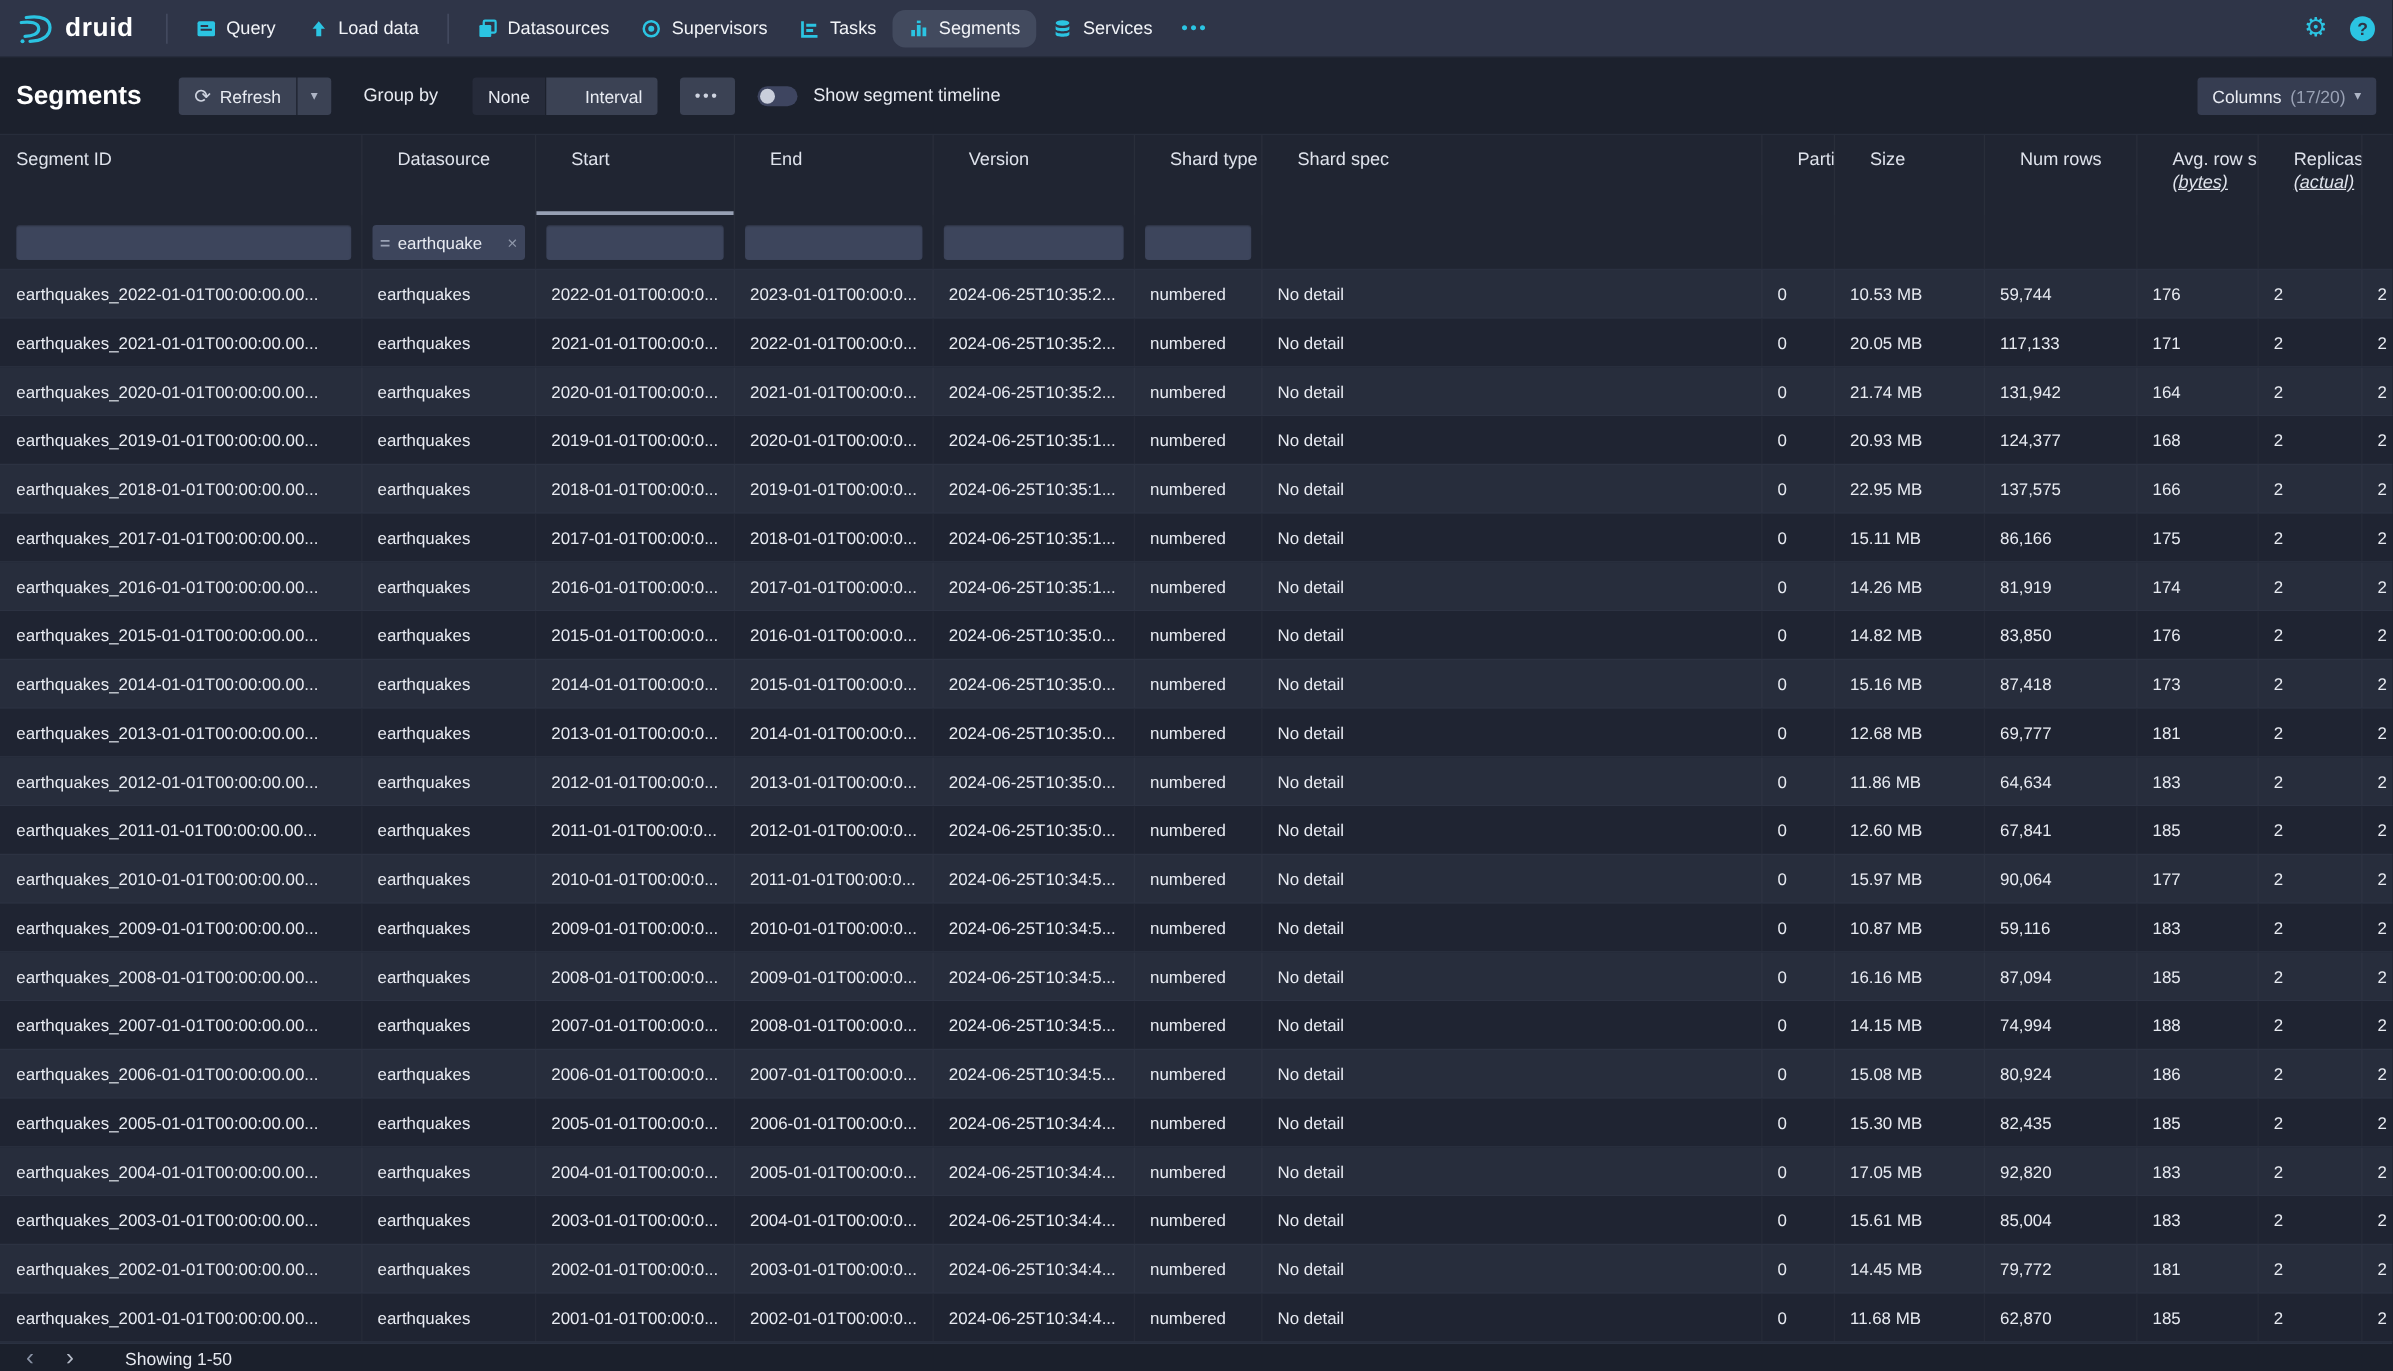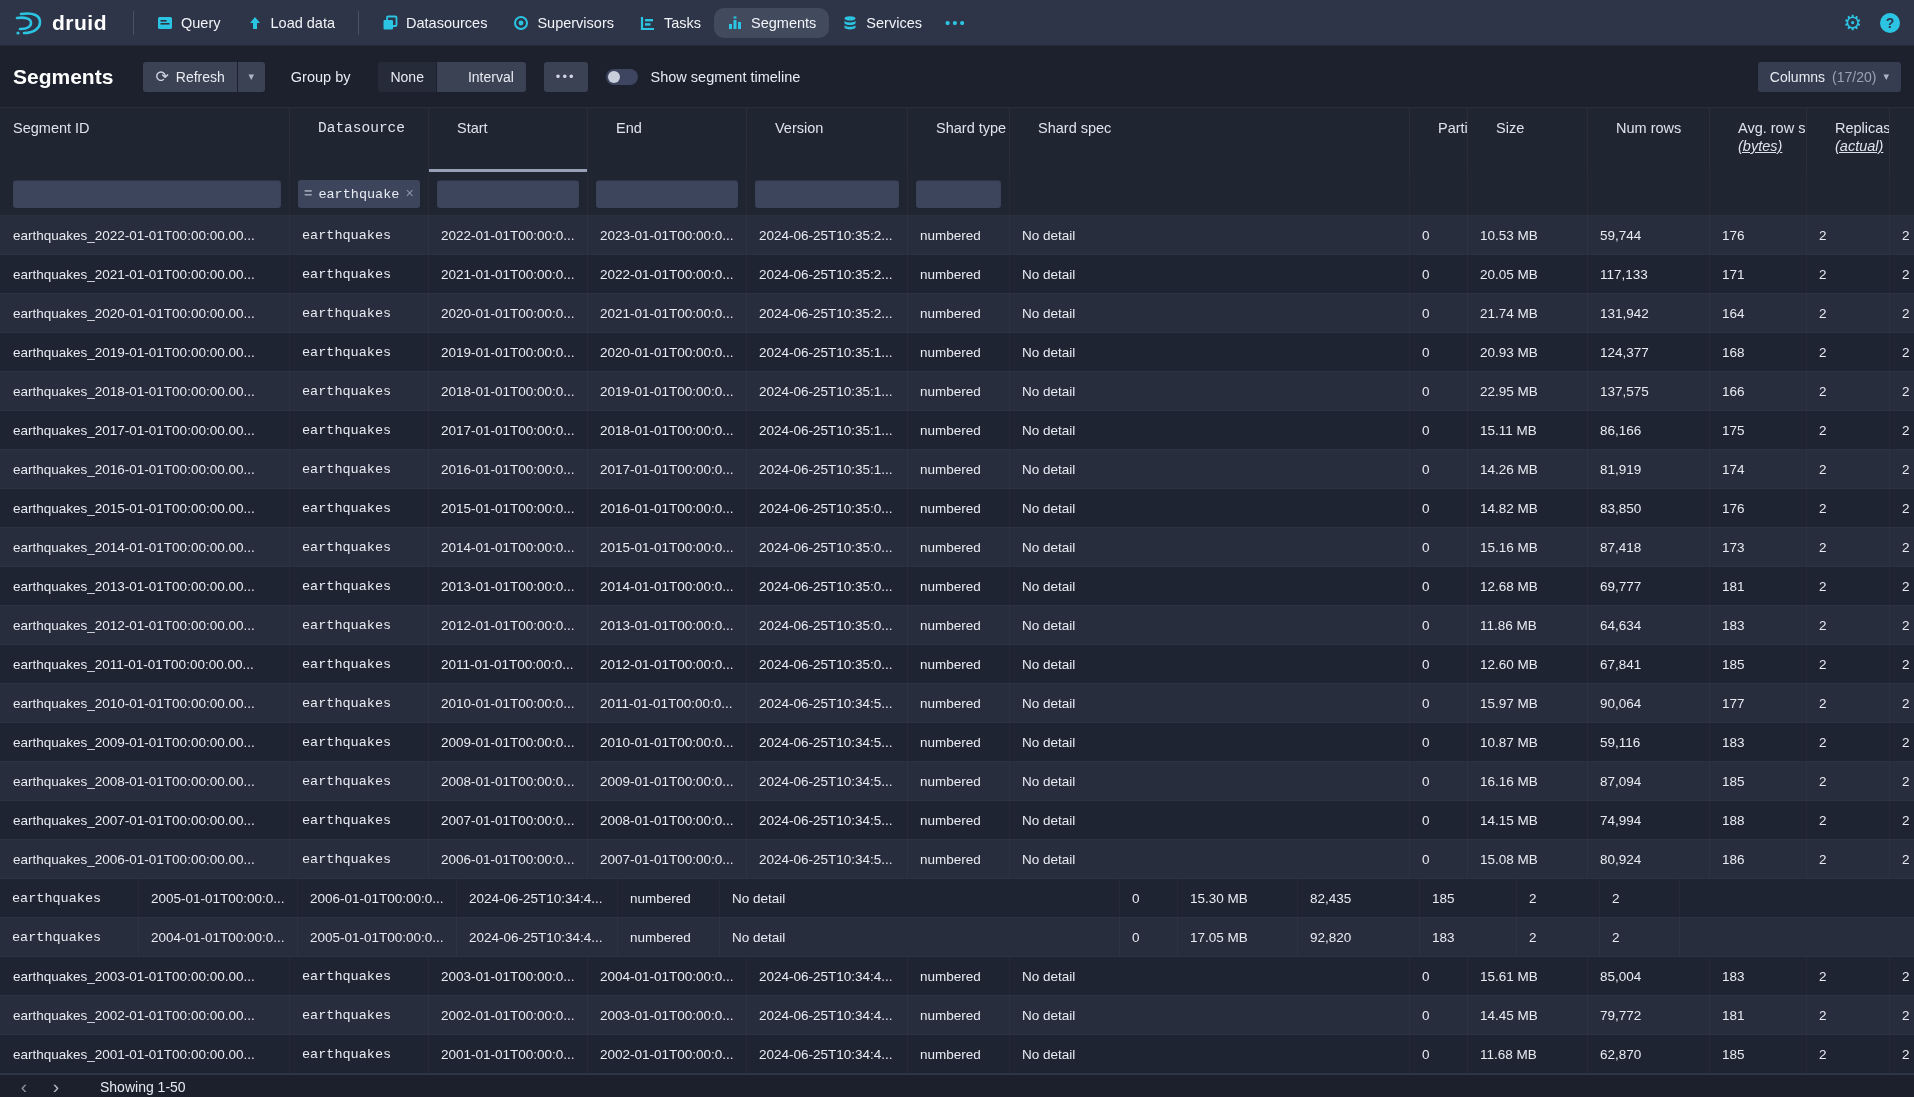--- a/index.html
+++ b/index.html
@@ -70,21 +70,21 @@
 
   .tbody .tr { display:flex; height:39px; align-items:center; cursor:pointer; }
   .tbody .tr.odd { background:#272d3c; }
   .tbody .tr.even { background:#1f2432; }
   .tbody .tr { border-bottom:1px solid #2c3242; }
   .td { padding:0 12px; font-size:13.5px; white-space:nowrap; overflow:hidden; height:100%;
         display:flex; align-items:center; border-right:1px solid rgba(255,255,255,0.03); }
 
   
   .c0 { width:290px; padding-left:13px; flex:none; }
-  .c1 { width:139px; flex:none;font-family:Liberation Mono, monospace; }
+  .c1 { width:139px; flex:none; }
   .c2 { width:159px; flex:none; }
   .c3 { width:159px; flex:none; }
   .c4 { width:161px; flex:none; }
   .c5 { width:102px; flex:none; }
   .c6 { width:400px; flex:none; }
   .c7 { width:58px;  flex:none; }
   .c8 { width:120px; flex:none; }
   .c9 { width:122px; flex:none; }
   .c10 { width:97px; flex:none; }
   .c11 { width:83px; flex:none; }
@@ -509,34 +509,36 @@
         <div class="td c5">numbered</div>
         <div class="td c6">No detail</div>
         <div class="td c7">0</div>
         <div class="td c8">15.08 MB</div>
         <div class="td c9">80,924</div>
         <div class="td c10">186</div>
         <div class="td c11">2</div>
         <div class="td c12">2</div>
       </div>
       <div class="tr even">
+        <div class="td c0">earthquakes_2005-01-01T00:00:00.00...</div>
         <div class="td c1">earthquakes</div>
         <div class="td c2">2005-01-01T00:00:0...</div>
         <div class="td c3">2006-01-01T00:00:0...</div>
         <div class="td c4">2024-06-25T10:34:4...</div>
         <div class="td c5">numbered</div>
         <div class="td c6">No detail</div>
         <div class="td c7">0</div>
         <div class="td c8">15.30 MB</div>
         <div class="td c9">82,435</div>
         <div class="td c10">185</div>
         <div class="td c11">2</div>
         <div class="td c12">2</div>
       </div>
       <div class="tr odd">
+        <div class="td c0">earthquakes_2004-01-01T00:00:00.00...</div>
         <div class="td c1">earthquakes</div>
         <div class="td c2">2004-01-01T00:00:0...</div>
         <div class="td c3">2005-01-01T00:00:0...</div>
         <div class="td c4">2024-06-25T10:34:4...</div>
         <div class="td c5">numbered</div>
         <div class="td c6">No detail</div>
         <div class="td c7">0</div>
         <div class="td c8">17.05 MB</div>
         <div class="td c9">92,820</div>
         <div class="td c10">183</div>

